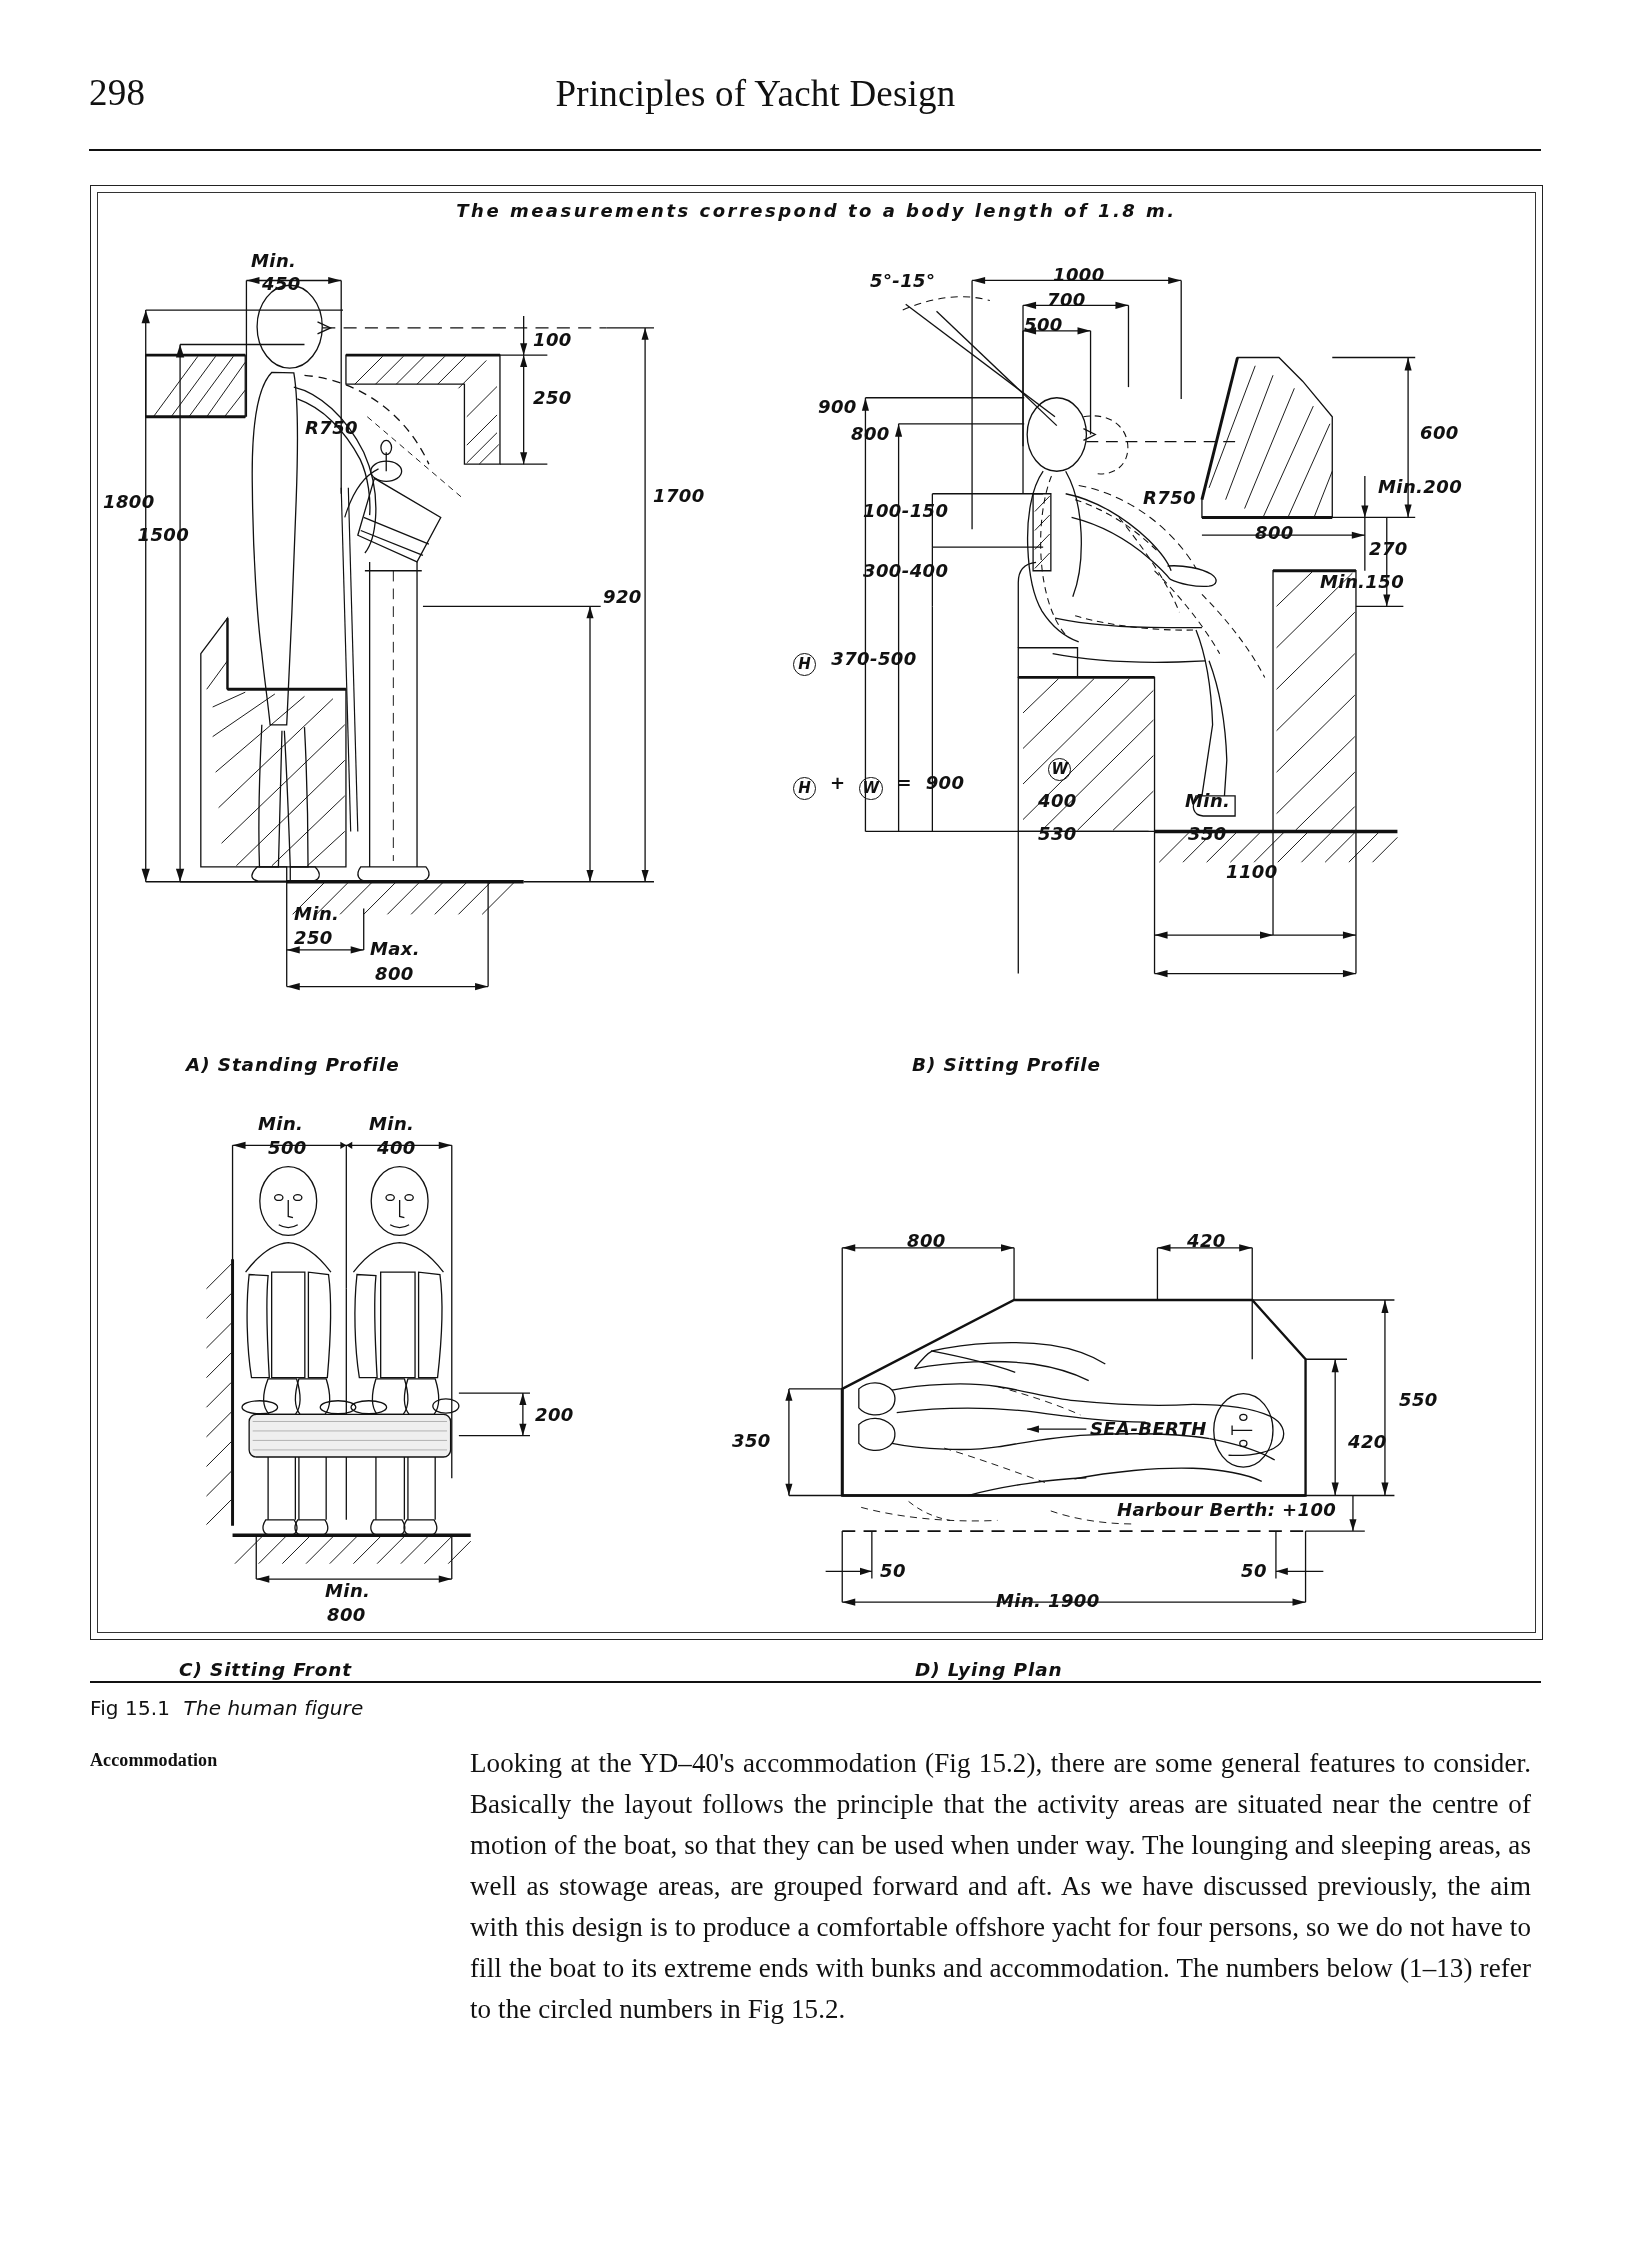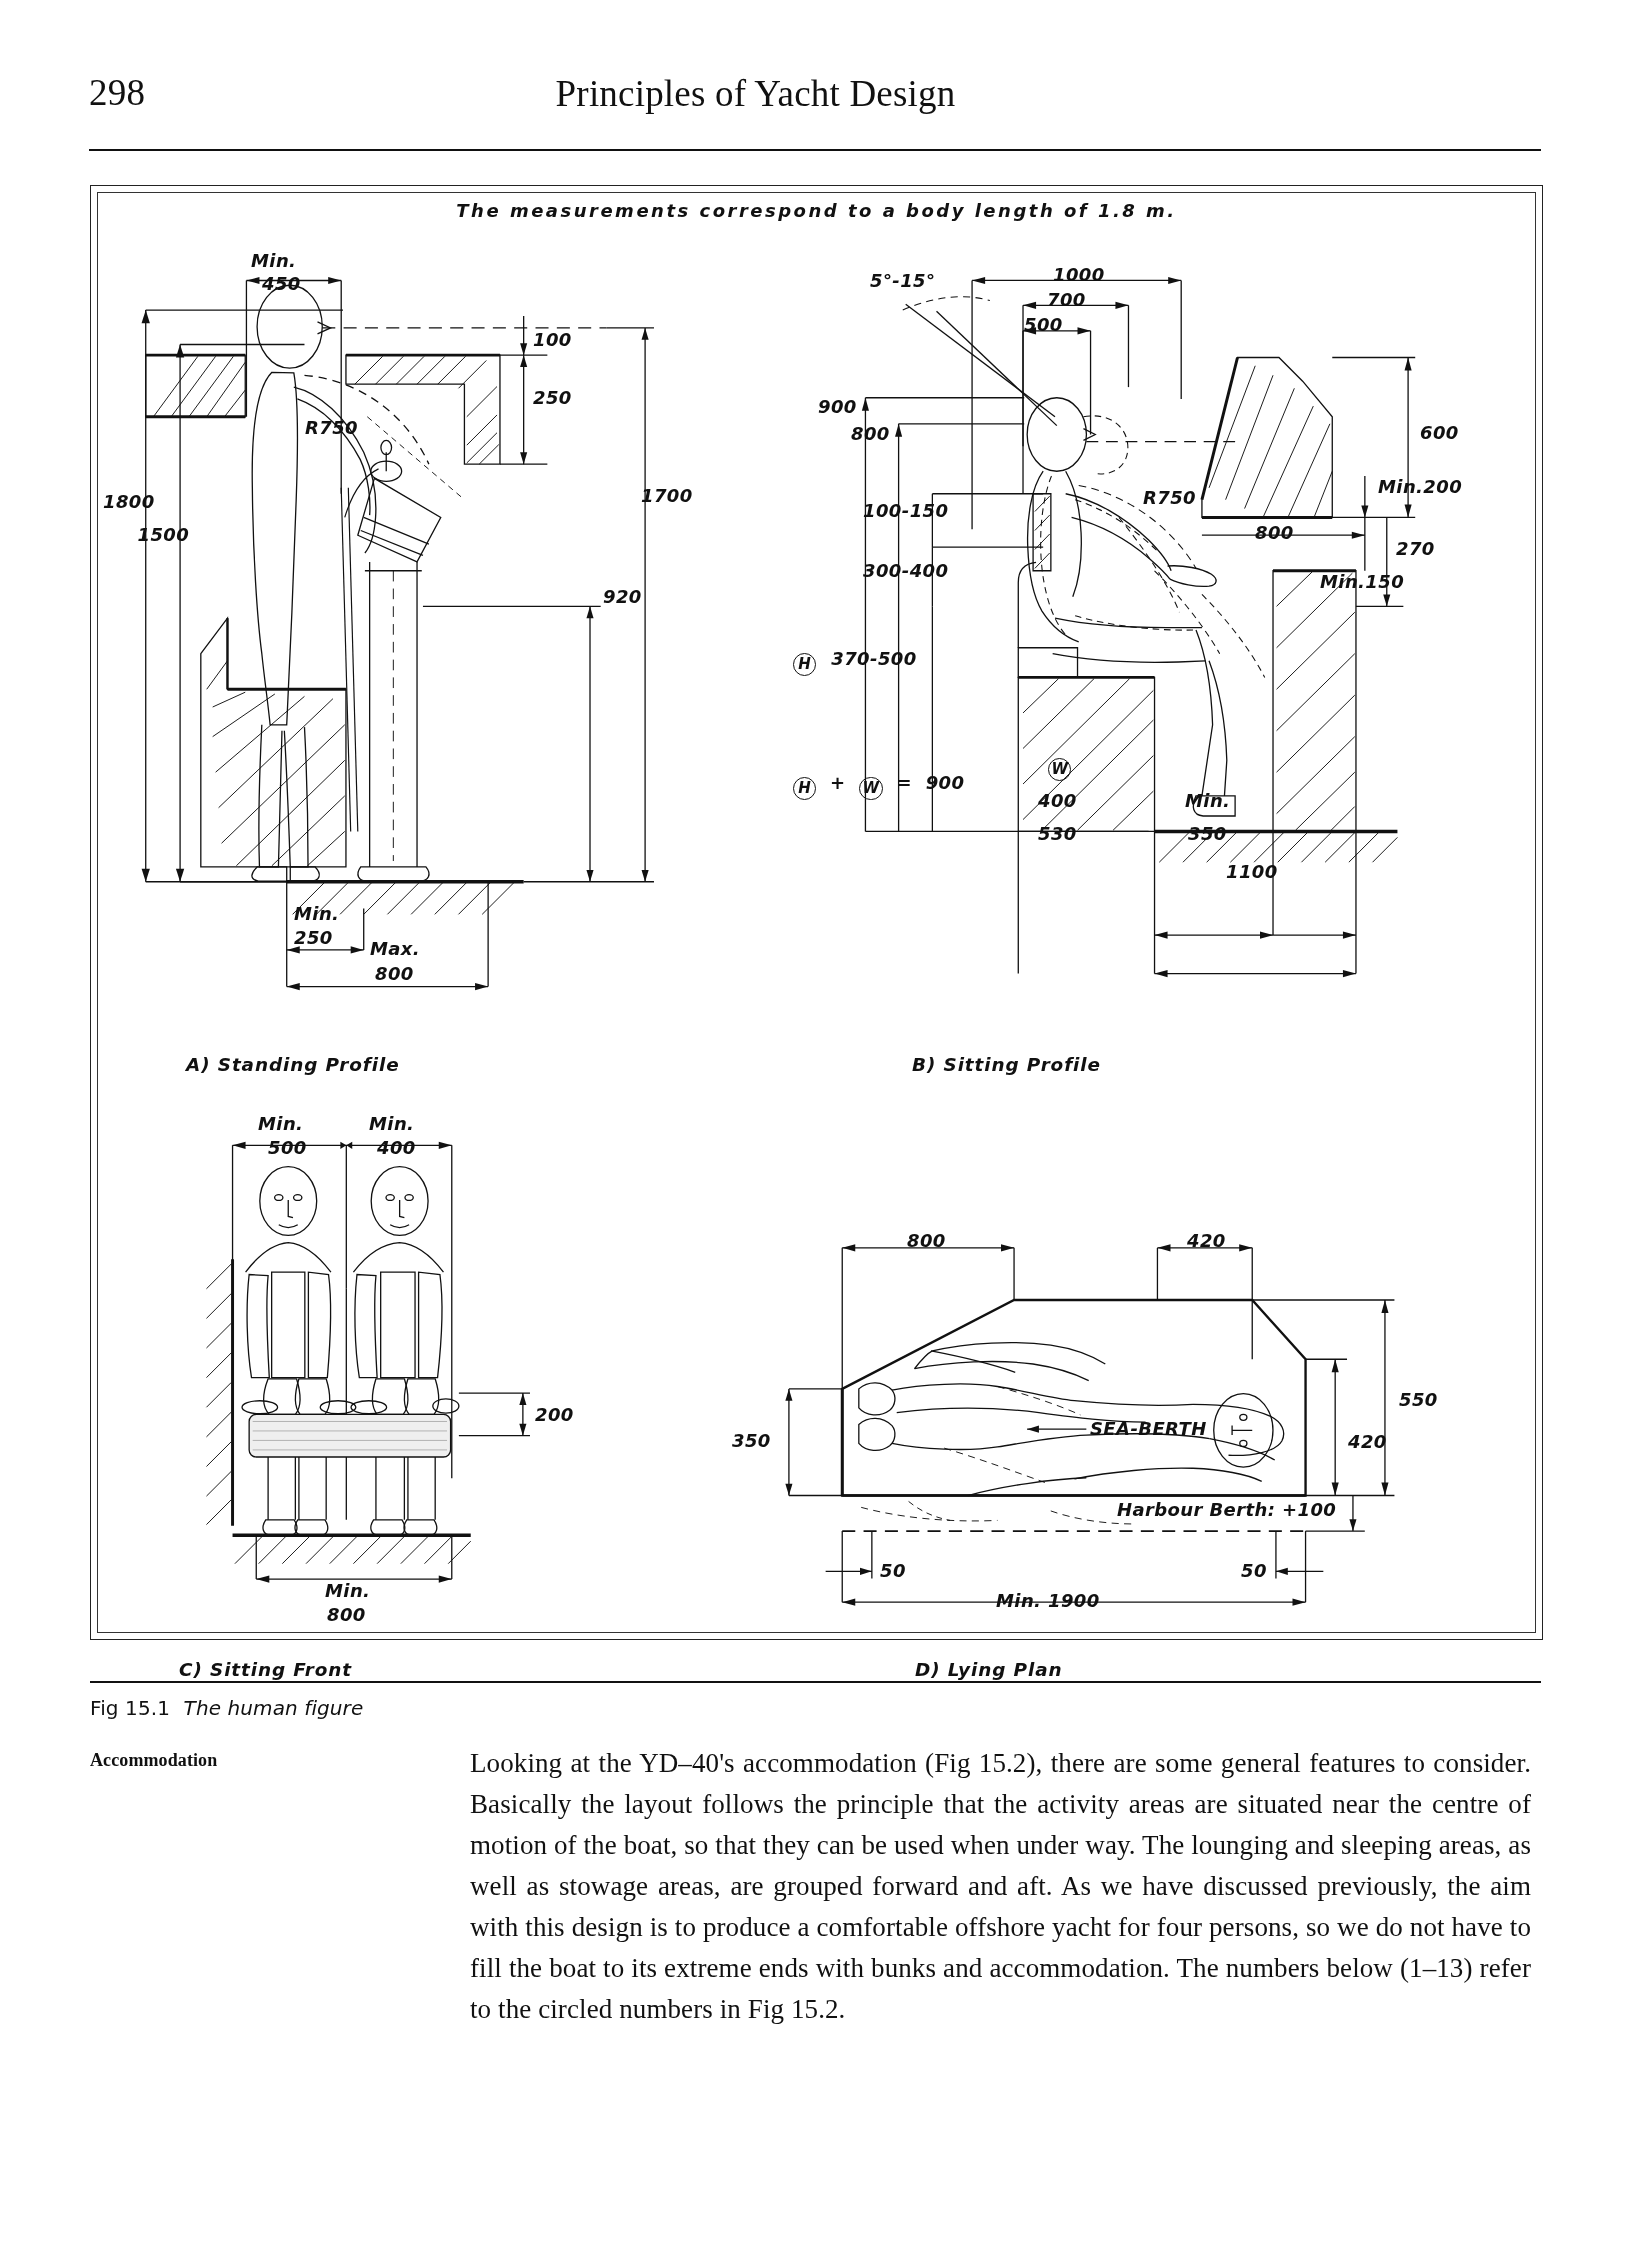--- a/index.html
+++ b/index.html
@@ -255,21 +255,21 @@
         </g>
       </svg>
 
       <span class="dim" style="left:142px; top:10.7px;">Min.</span>
       <span class="dim" style="left:153px; top:34px;">450</span>
       <span class="dim" style="left:424px; top:90px;">100</span>
       <span class="dim" style="left:424px; top:148px;">250</span>
       <span class="dim" style="left:196px; top:178px;">R750</span>
       <span class="dim" style="left:-6px; top:252px;">1800</span>
       <span class="dim" style="left:28.5px; top:285px;">1500</span>
-      <span class="dim" style="left:532px; top:246px;">1700</span>
+      <span class="dim" style="left:544px; top:246px;">1700</span>
       <span class="dim" style="left:494px; top:347px;">920</span>
       <span class="dim" style="left:185px; top:664px;">Min.</span>
       <span class="dim" style="left:185px; top:688px;">250</span>
       <span class="dim" style="left:261px; top:699px;">Max.</span>
       <span class="dim" style="left:266px; top:724px;">800</span>
     </div>
 
     <div class="panel-caption" style="left:95px; top:868px;">A) Standing Profile</div>
 
     <div class="panel" style="left:696px; top:53px; width:741px; height:782px;">
@@ -441,21 +441,21 @@
       <span class="dim" style="left:260px; top:50px;">700</span>
       <span class="dim" style="left:237px; top:75px;">500</span>
       <span class="dim" style="left:633px; top:183px;">600</span>
       <span class="dim" style="left:31px; top:157px;">900</span>
       <span class="dim" style="left:64px; top:184px;">800</span>
       <span class="dim" style="left:76px; top:261px;">100-150</span>
       <span class="dim" style="left:76px; top:321px;">300-400</span>
       <span class="dim" style="left:356px; top:248px;">R750</span>
       <span class="dim" style="left:574px; top:237px;margin-left:17px;">Min.200</span>
       <span class="dim" style="left:468px; top:283px;">800</span>
-      <span class="dim" style="left:609px; top:299px;">270</span>
+      <span class="dim" style="left:582px; top:299px;">270</span>
       <span class="dim" style="left:533px; top:332px;text-align:center;">Min.150</span>
 
       <div class="dim" style="left:6px; top:409px;">
         <span class="circ">H</span>
         <span style="margin-left:8.3px;">370-500</span>
       </div>
 
       <div class="dim" style="left:6px; top:533px;">
         <span class="circ">H</span>
         <span style="margin:0 7.1px;">+</span>

